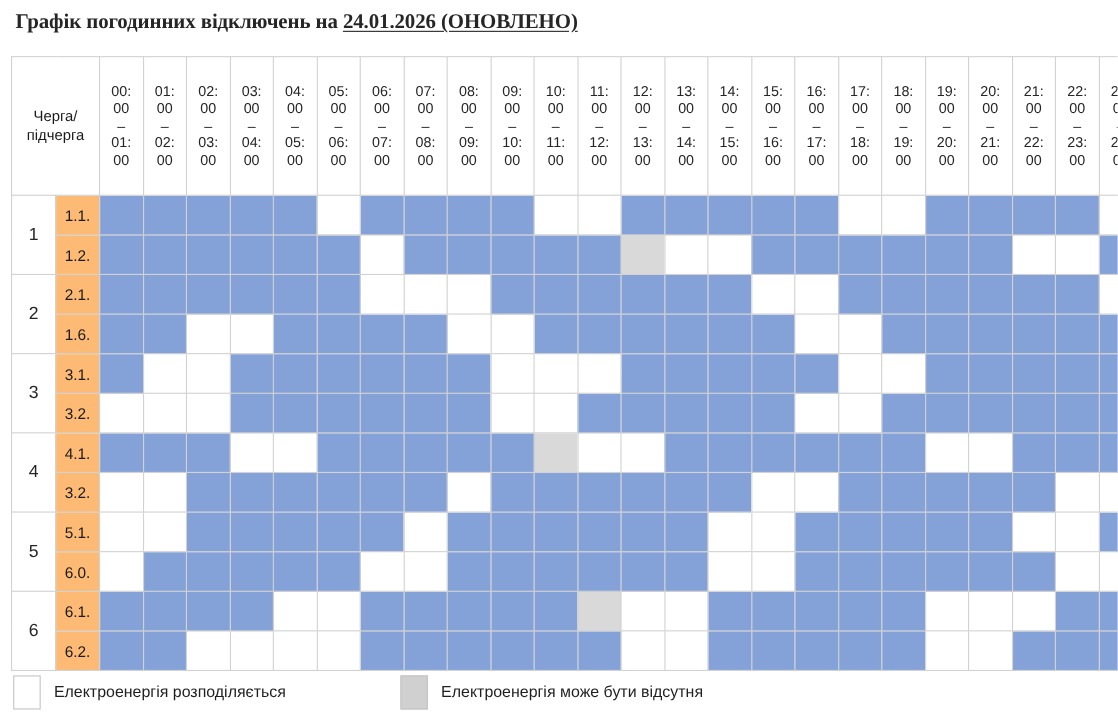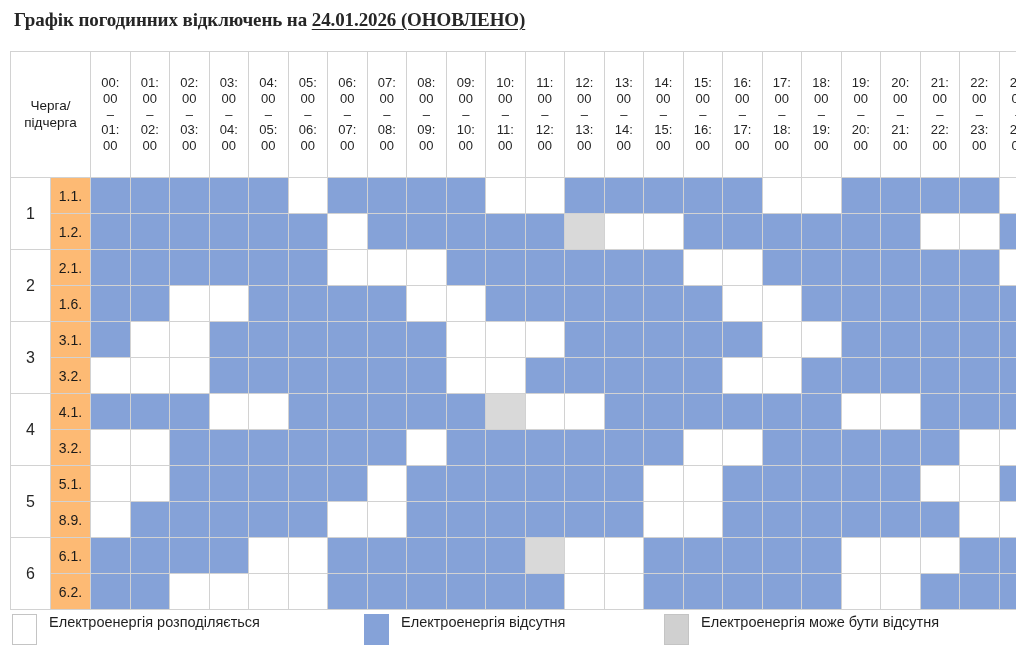--- a/index.html
+++ b/index.html
@@ -110,21 +110,21 @@
   #legend {
     position: absolute;
     left: 12px;
     top: 614px;
     width: 990px;
     display: flex;
     align-items: center;
   }
   .legend-item {
     display: flex;
-    align-items: flex-start;
+    align-items: center;
   }
   .legend-item.i0 { width: 352px; }
   .legend-item.i1 { width: 300px; }
   .legend-item.i2 { width: 330px; }
   .swatch {
     width: 23px;
     height: 29px;
     border: 1px solid #c4c4c4;
     flex: none;
     margin-right: 12px;
@@ -472,21 +472,21 @@
           <td class="cell state-off"></td>
           <td class="cell state-off"></td>
           <td class="cell state-off"></td>
           <td class="cell state-off"></td>
           <td class="cell state-off"></td>
           <td class="cell state-on"></td>
           <td class="cell state-on"></td>
           <td class="cell state-off"></td>
         </tr>
         <tr class="data-row">
-          <td class="subqueue-cell">8.9.</td>
+          <td class="subqueue-cell">6.0.</td>
           <td class="cell state-on"></td>
           <td class="cell state-off"></td>
           <td class="cell state-off"></td>
           <td class="cell state-off"></td>
           <td class="cell state-off"></td>
           <td class="cell state-off"></td>
           <td class="cell state-on"></td>
           <td class="cell state-on"></td>
           <td class="cell state-off"></td>
           <td class="cell state-off"></td>
@@ -562,22 +562,18 @@
         </tr>
       </tbody>
   </table>
 </div>
 
 <div id="legend">
 
 <div class="legend-item i0">
       <span class="swatch on"></span>
       <span class="legend-label">Електроенергія розподіляється</span>
-    </div>
-    <div class="legend-item i1">
-      <span class="swatch off"></span>
-      <span class="legend-label">Електроенергія відсутня</span>
     </div>
     <div class="legend-item i2">
       <span class="swatch maybe"></span>
       <span class="legend-label">Електроенергія може бути відсутня</span>
     </div>
   </div>
 
 </body></html>

